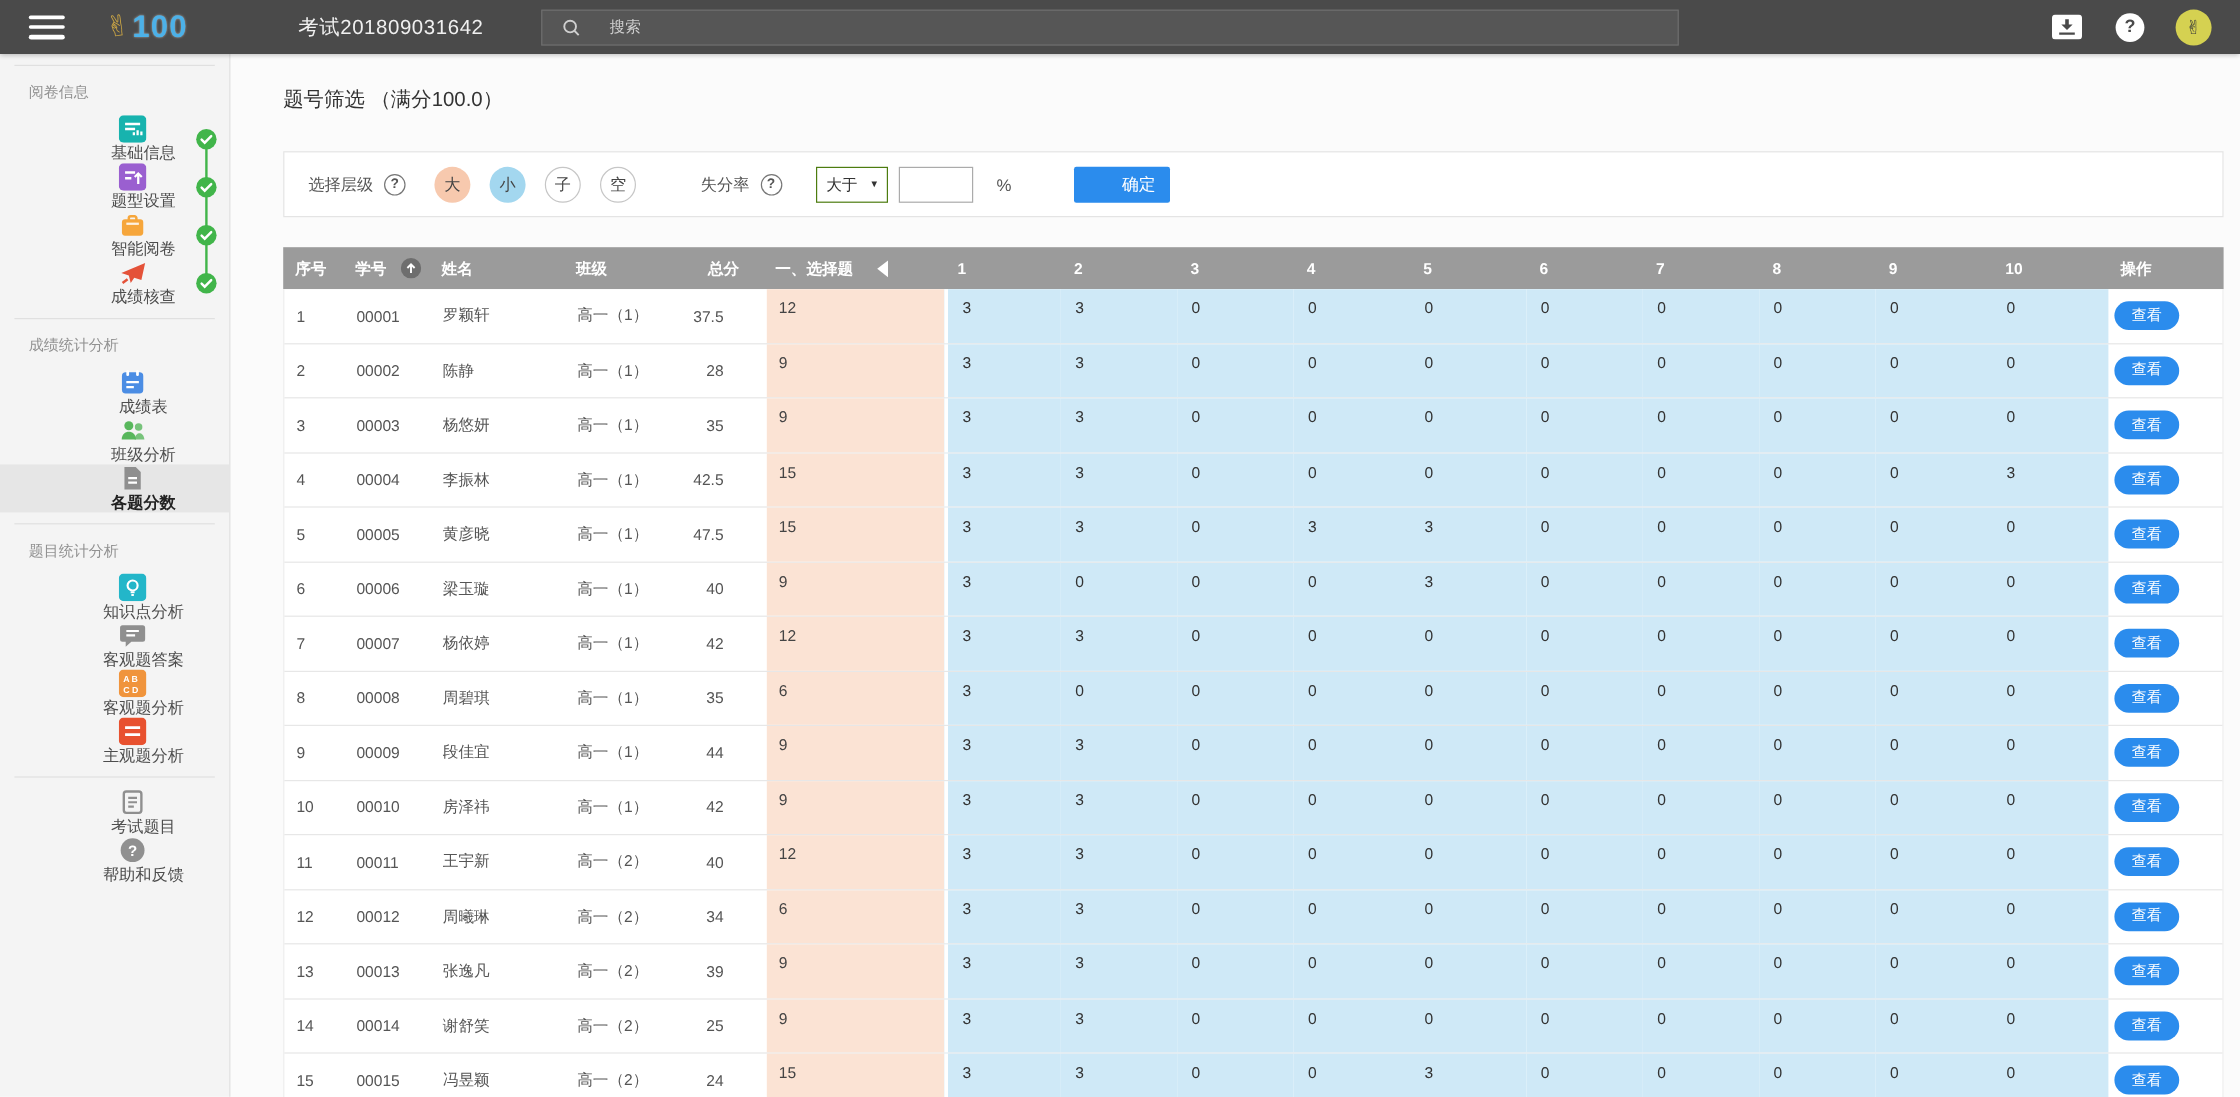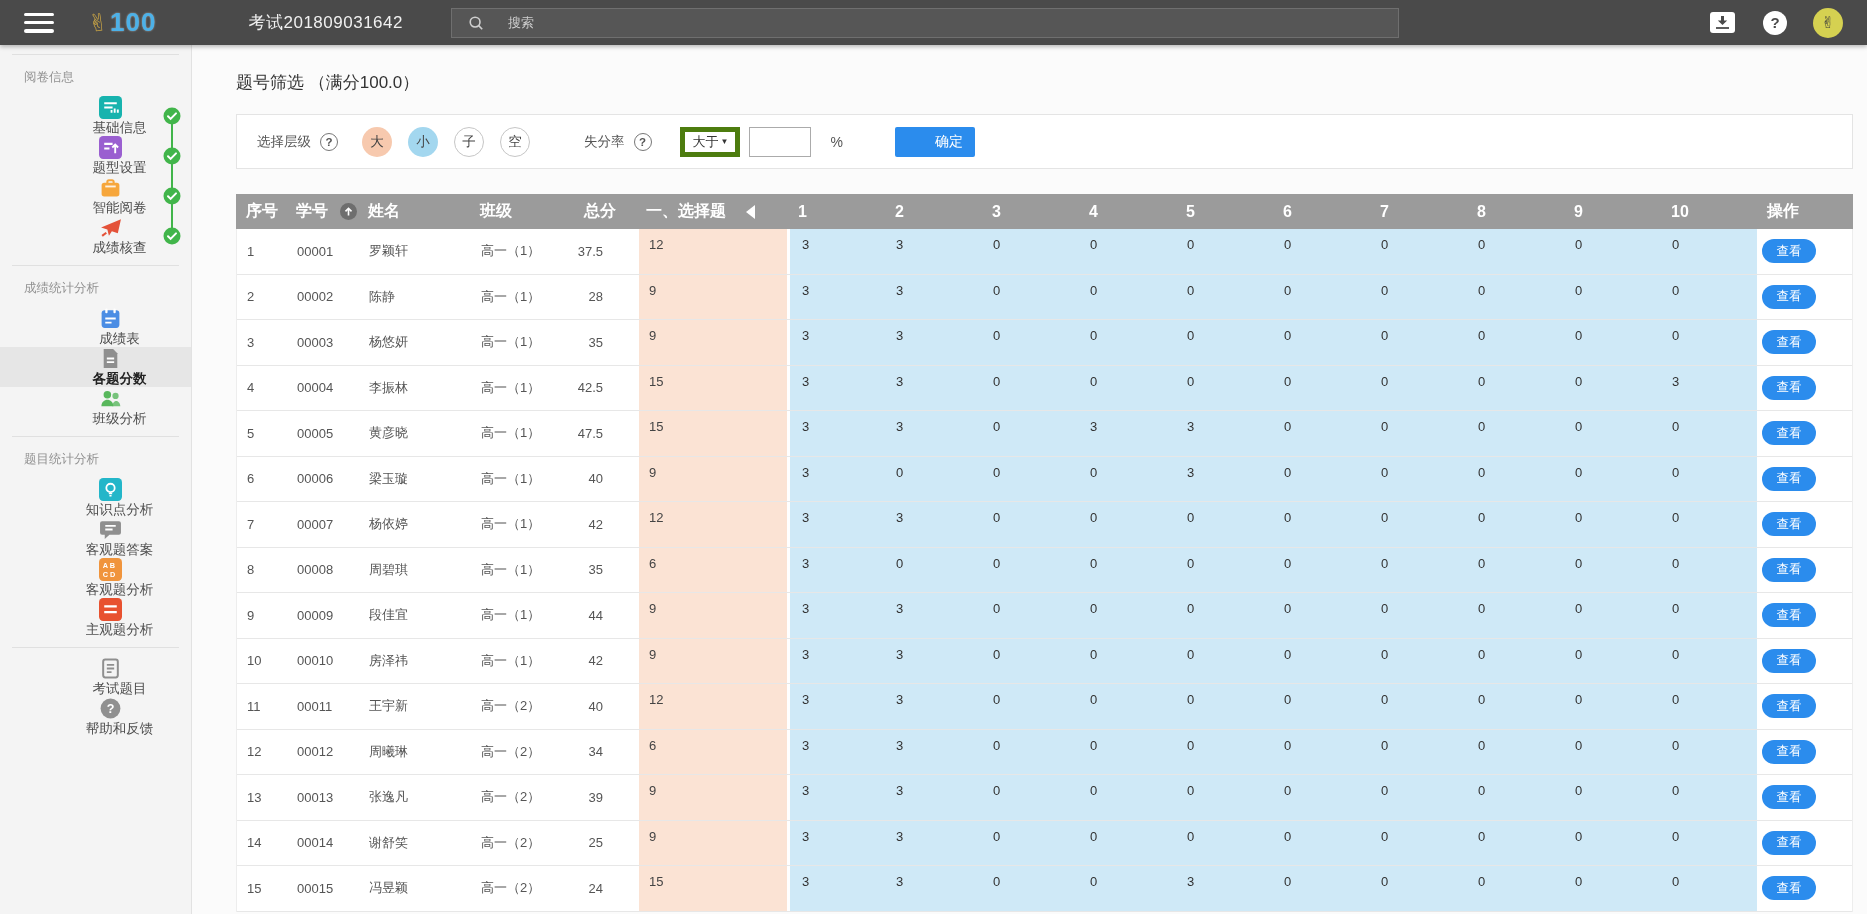--- a/index.html
+++ b/index.html
@@ -37,45 +37,45 @@
   .nav-item .tile { flex:none; width:23px; height:23px; }
   .nav-item .lbl { font-size:13.5px; color:#4d4d4d; margin-left:18px; white-space:nowrap; }
   .nav-item.selected { background:#e6e6e6; }
   .nav-item.selected .lbl { font-weight:bold; color:#222; }
   .check-group { position:relative; }
   .check-rail { position:absolute; right:18px; top:20px; height:120px; width:2px; background:#41b54a; }
   .check { position:absolute; right:10px; top:11px; width:18px; height:18px; }
 
   
   .main { position:absolute; left:192px; top:45px; right:0; bottom:0; background:#fbfbfb; padding:0 14px 0 44px; }
-  .page-title { font-size:17px; font-weight:400; color:#333; margin:26px 0 20px 0; }
+  .page-title { font-size:17px; font-weight:400; color:#333; margin:26px 0 32px 0; }
 
   .filter-card { width:1617px; height:55px; background:#fff; border:1px solid #e4e4e4; display:flex; align-items:center; padding:0 20px; }
   .f-label { font-size:13.5px; color:#555; }
   .q-icon { width:18px; height:18px; border-radius:50%; border:1.5px solid #777; color:#555; font-size:11.5px; font-weight:bold;
             display:flex; align-items:center; justify-content:center; margin-left:9px; flex:none; }
   .circle-group { display:flex; margin-left:24px; }
   .lvl-circle { width:30px; height:30px; border-radius:50%; display:flex; align-items:center; justify-content:center;
                 font-size:13.5px; color:#444; margin-right:16px; cursor:pointer; }
   .lvl-big   { background:#f7c9ae; }
   .lvl-small { background:#a3d7ef; }
   .lvl-sub, .lvl-blank { background:#fff; border:1px solid #c6c6c6; }
   .f-label-2 { margin-left:38px; }
-  .fake-select { margin-left:28px; width:60px; height:30px; border:5px solid #4d7c0f; background:#fff; display:flex;
+  .fake-select { margin-left:28px; width:60px; height:30px; border:1px solid #4d7c0f; background:#fff; display:flex;
                  align-items:center; padding:0 6px 0 8px; font-size:13px; color:#333; cursor:pointer; }
   .fake-select .caret { margin-left:auto; font-size:8px; color:#333; }
   .rate-input { margin-left:9px; width:62px; height:30px; border:1px solid #ababab; background:#fff; font-size:13px; padding:0 6px; outline:none; }
   .pct { font-size:14px; color:#555; margin-left:20px; }
   .confirm-btn { margin-left:52px; width:80px; height:30px; background:#2b8ced; color:#fff; border:none; font-size:14px;
                  border-radius:2px; cursor:pointer;padding-left:28px; }
 
   
   .table-wrap { margin-top:25px; width:1617px; }
   .grid-cols { display:grid; grid-template-columns:52px 72px 112px 108px 58px 148px repeat(10,97px) 97px; }
-  .thead { background:#9b9b9b; height:35px; align-items:center; color:#fff; font-size:16px; font-weight:bold; }
+  .thead { background:#9b9b9b; height:35px; align-items:center; color:#fff; font-size:13px; font-weight:bold; }
   .th { padding-left:8px; display:flex; align-items:center; white-space:nowrap; }
   .th.c-seq { padding-left:10px; }
   .th.c-total { justify-content:flex-end; padding-right:22px; }
   .th.qcol { padding-left:12px; }
   .sort-badge { width:17px; height:17px; margin-left:12px; cursor:pointer; flex:none; }
   .collapse-tri { width:0; height:0; border-top:7px solid transparent; border-bottom:7px solid transparent;
                   border-right:9px solid #fff; margin-left:20px; cursor:pointer; }
   .tbody { background:#fff; border-left:1px solid #ededed; border-right:1px solid #ededed; }
   .row-grid { height:45.5px; border-bottom:1px solid #e7e7e7; align-items:stretch; }
   .td { display:flex; align-items:center; font-size:13px; color:#555; padding-left:8px; white-space:nowrap; }
@@ -180,35 +180,35 @@
 
   <div class="nav-item">
     <svg class="tile" viewBox="0 0 22 22">
         <rect x="2.5" y="3" width="17" height="17" rx="3" fill="#4b8de4"></rect>
         <rect x="6" y="1.5" width="2.2" height="4.5" rx="1" fill="#fff"></rect>
         <rect x="13.8" y="1.5" width="2.2" height="4.5" rx="1" fill="#fff"></rect>
         <path d="M6 11h10M6 15h6" stroke="#fff" stroke-width="1.8"></path>
       </svg>
     <span class="lbl">成绩表</span>
   </div>
-  <div class="nav-item selected">
-    <svg class="tile" viewBox="0 0 22 22">
-        <path d="M4.5 2h9l4 4v14h-13Z" fill="#8f8f8f"></path>
-        <path d="M7.5 11h7M7.5 14.5h7" stroke="#fff" stroke-width="1.8"></path>
-      </svg>
-    <span class="lbl">各题分数</span>
-  </div>
   <div class="nav-item">
     <svg class="tile" viewBox="0 0 22 22">
         <circle cx="8" cy="7.5" r="3.6" fill="#58b75c"></circle>
         <path d="M2.3 18.5c0-4.2 2.9-6.3 5.7-6.3s5.7 2.1 5.7 6.3Z" fill="#58b75c"></path>
         <circle cx="15.8" cy="8.5" r="3" fill="#58b75c" opacity=".8"></circle>
         <path d="M12.6 18.5c.3-3.6 2.4-5 3.9-5s3.6 1.4 3.9 5Z" fill="#58b75c" opacity=".8"></path>
       </svg>
     <span class="lbl">班级分析</span>
+  </div>
+  <div class="nav-item selected">
+    <svg class="tile" viewBox="0 0 22 22">
+        <path d="M4.5 2h9l4 4v14h-13Z" fill="#8f8f8f"></path>
+        <path d="M7.5 11h7M7.5 14.5h7" stroke="#fff" stroke-width="1.8"></path>
+      </svg>
+    <span class="lbl">各题分数</span>
   </div>
 
   <hr class="sb-divider">
   <div class="section-label">题目统计分析</div>
 
   <div class="nav-item">
     <svg class="tile" viewBox="0 0 22 22">
         <rect width="22" height="22" rx="4" fill="#23b6c9"></rect>
         <circle cx="11" cy="9.5" r="4" fill="none" stroke="#fff" stroke-width="1.7"></circle>
         <path d="M9.4 14.8h3.2M10 17h2" stroke="#fff" stroke-width="1.6"></path>

